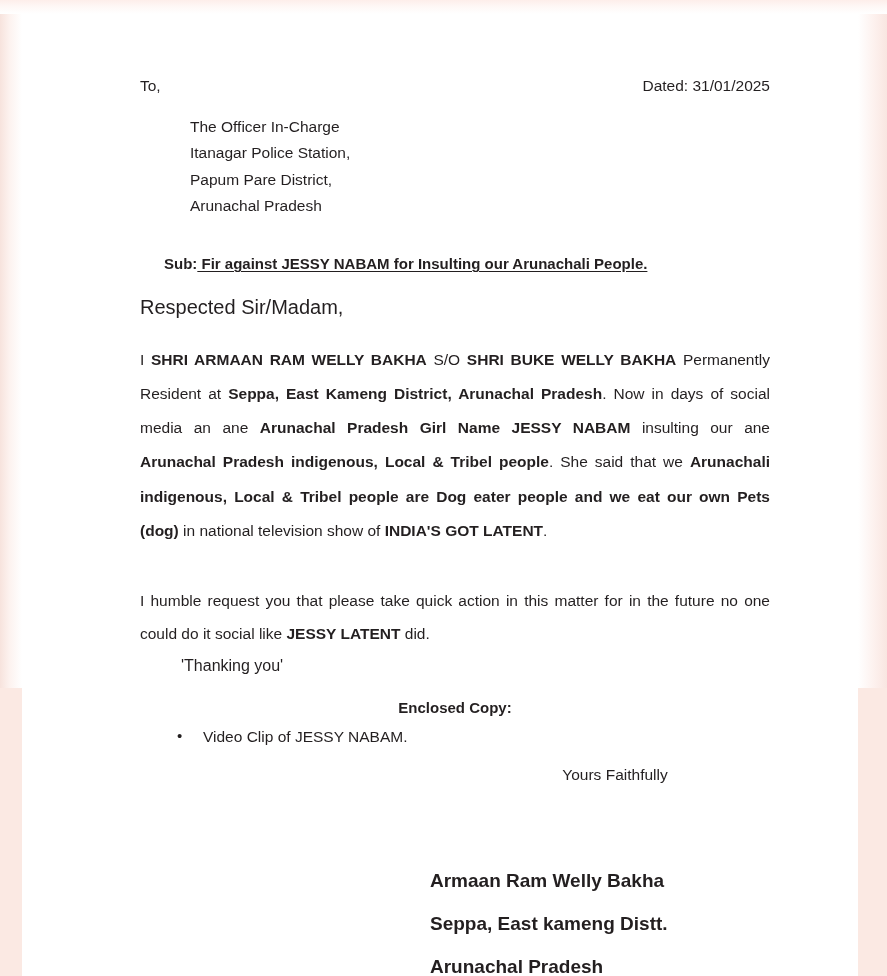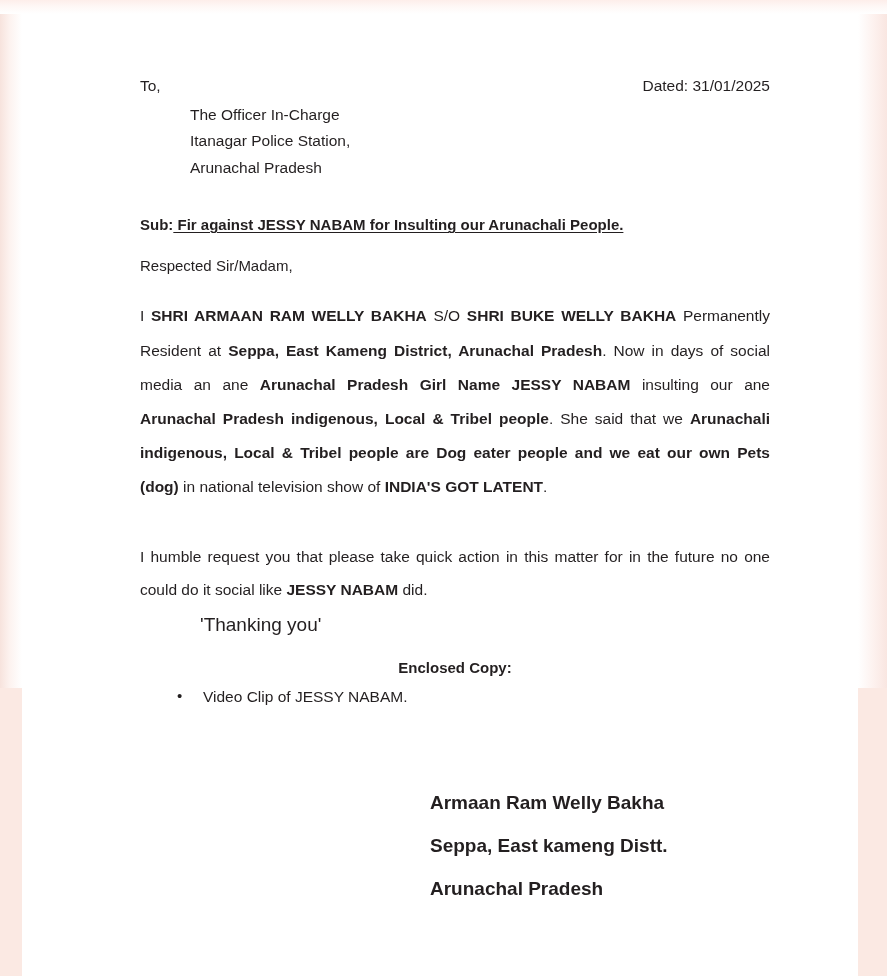--- a/index.html
+++ b/index.html
@@ -49,53 +49,53 @@
     color: #231f20;
   }
   .row-to {
     display: flex;
     justify-content: space-between;
     align-items: baseline;
   }
   .to-label { font-size: 15.5px; }
   .dated { font-size: 15.5px; }
   .address {
-    margin-top: 8px;
+    margin-top: 20px;
     margin-left: 50px;
     font-size: 15.5px;
     line-height: 1.72;
   }
   .address div { white-space: pre; }
   .subject {
     margin-top: 36px;
     font-size: 15px;
     font-weight: bold;
   }
-  .subject .sub-key { text-decoration: none; }
+  .subject .sub-key { text-decoration: none; margin-left: 24px; }
   .subject .sub-val { text-decoration: underline; text-underline-offset: 2px; }
   .salutation {
     margin-top: 26px;
-    font-size: 15px;
+    font-size: 20px;
   }
   .body-para {
     margin-top: 26px;
     font-size: 15.5px;
     line-height: 2.2;
     text-align: justify;
     text-justify: inter-word;
   }
   .body-para.p2 {
     margin-top: 36px;
     line-height: 2.15;
   }
   .body-para b { font-weight: bold; }
   .thanking {
     margin-top: 8px;
-    margin-left: 60px;
-    font-size: 19px;
+    margin-left: 41px;
+    font-size: 16px;
   }
   .enclosed-title {
     margin-top: 26px;
     font-size: 15px;
     font-weight: bold;
     text-align: center;
   }
   .encl-list {
     margin: 0;
     padding: 0;
@@ -140,41 +140,43 @@
     <div class="doc">
 
       <div class="row-to">
         <div class="to-label">To,</div>
         <div class="dated">Dated: 31/01/2025</div>
       </div>
 
       <div class="address">
         <div>The Officer In-Charge</div>
         <div>Itanagar Police Station,</div>
+        <div>Papum Pare District,</div>
         <div>Arunachal Pradesh</div>
       </div>
 
       <div class="subject">
         <span class="sub-key">Sub:</span><span class="sub-val"> Fir against JESSY NABAM for Insulting our Arunachali People.</span>
       </div>
 
       <div class="salutation">Respected Sir/Madam,</div>
 
       <div class="body-para p1"><span>I </span><b>SHRI ARMAAN RAM WELLY BAKHA</b><span> S/O </span><b>SHRI BUKE WELLY BAKHA</b><span> Permanently Resident at </span><b>Seppa, East Kameng District, Arunachal Pradesh</b><span>. Now in days of social media an ane </span><b>Arunachal Pradesh Girl Name JESSY NABAM</b><span> insulting our ane </span><b>Arunachal Pradesh indigenous, Local &amp; Tribel people</b><span>. She said that we </span><b>Arunachali indigenous, Local &amp; Tribel people are Dog eater people and we eat our own Pets (dog)</b><span> in national television show of </span><b>INDIA'S GOT LATENT</b><span>.</span></div>
 
-      <div class="body-para p2"><span>I humble request you that please take quick action in this matter for in the future no one could do it social like </span><b>JESSY NABAM</b><span> did.</span></div>
+      <div class="body-para p2"><span>I humble request you that please take quick action in this matter for in the future no one could do it social like </span><b>JESSY LATENT</b><span> did.</span></div>
 
       <div class="thanking">'Thanking you'</div>
 
       <div class="enclosed-title">Enclosed Copy:</div>
 
       <ul class="encl-list">
         <li>Video Clip of JESSY NABAM.</li>
       </ul>
 
+      <div class="yours">Yours Faithfully</div>
 
       <div class="signature">
         <div>Armaan Ram Welly Bakha</div>
         <div>Seppa, East kameng Distt.</div>
         <div>Arunachal Pradesh</div>
       </div>
 
     </div>
   </div>
 </div>

